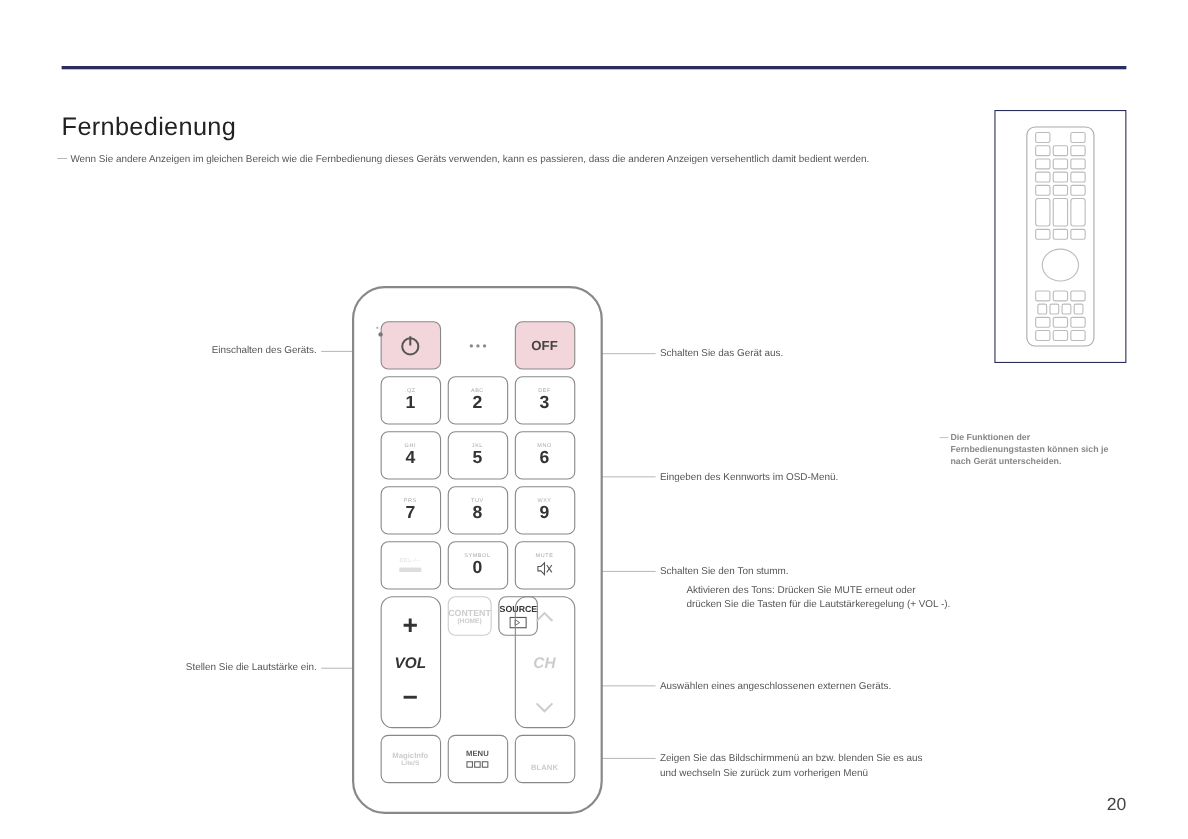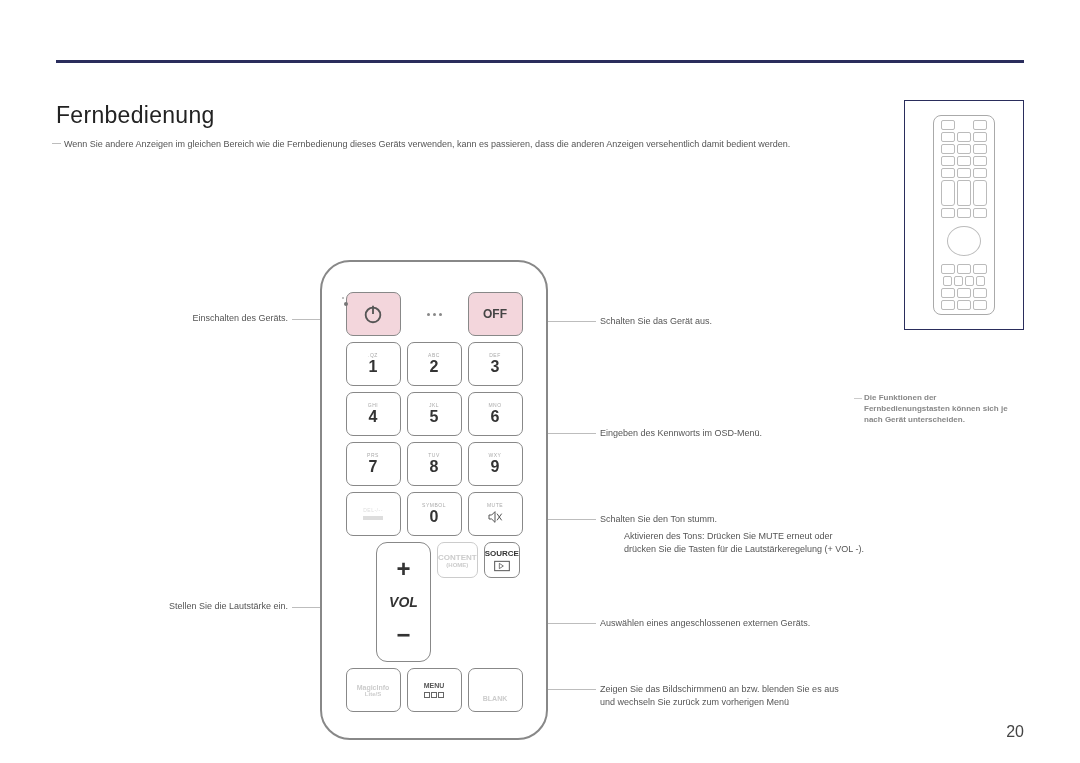--- a/index.html
+++ b/index.html
@@ -199,20 +199,29 @@
         </div>
         <div class="center-btn src">
           <span>SOURCE</span>
           <svg class="src-svg" viewBox="0 0 24 16">
               <rect x="1" y="1" width="22" height="14" fill="none" stroke="#555" stroke-width="1.5"></rect>
               <path d="M8 4 L14 8 L8 12 Z" fill="none" stroke="#555" stroke-width="1.2"></path>
             </svg>
         </div>
         <div style="flex:1"></div>
       </div>
+      <div class="rocker">
+        <svg class="chev" viewBox="0 0 20 12">
+            <path d="M2 10 L10 2 L18 10" fill="none" stroke="#ccc" stroke-width="2"></path>
+          </svg>
+        <span class="lab grey">CH</span>
+        <svg class="chev" viewBox="0 0 20 12">
+            <path d="M2 2 L10 10 L18 2" fill="none" stroke="#ccc" stroke-width="2"></path>
+          </svg>
+      </div>
     </div>
 
     <div class="bottom-row">
       <div class="btn greyed">
         <span>MagicInfo</span>
         <span style="font-size:6px;">Lite/S</span>
       </div>
       <div class="btn">
         <span>MENU</span>
         <div class="menu-sq">

